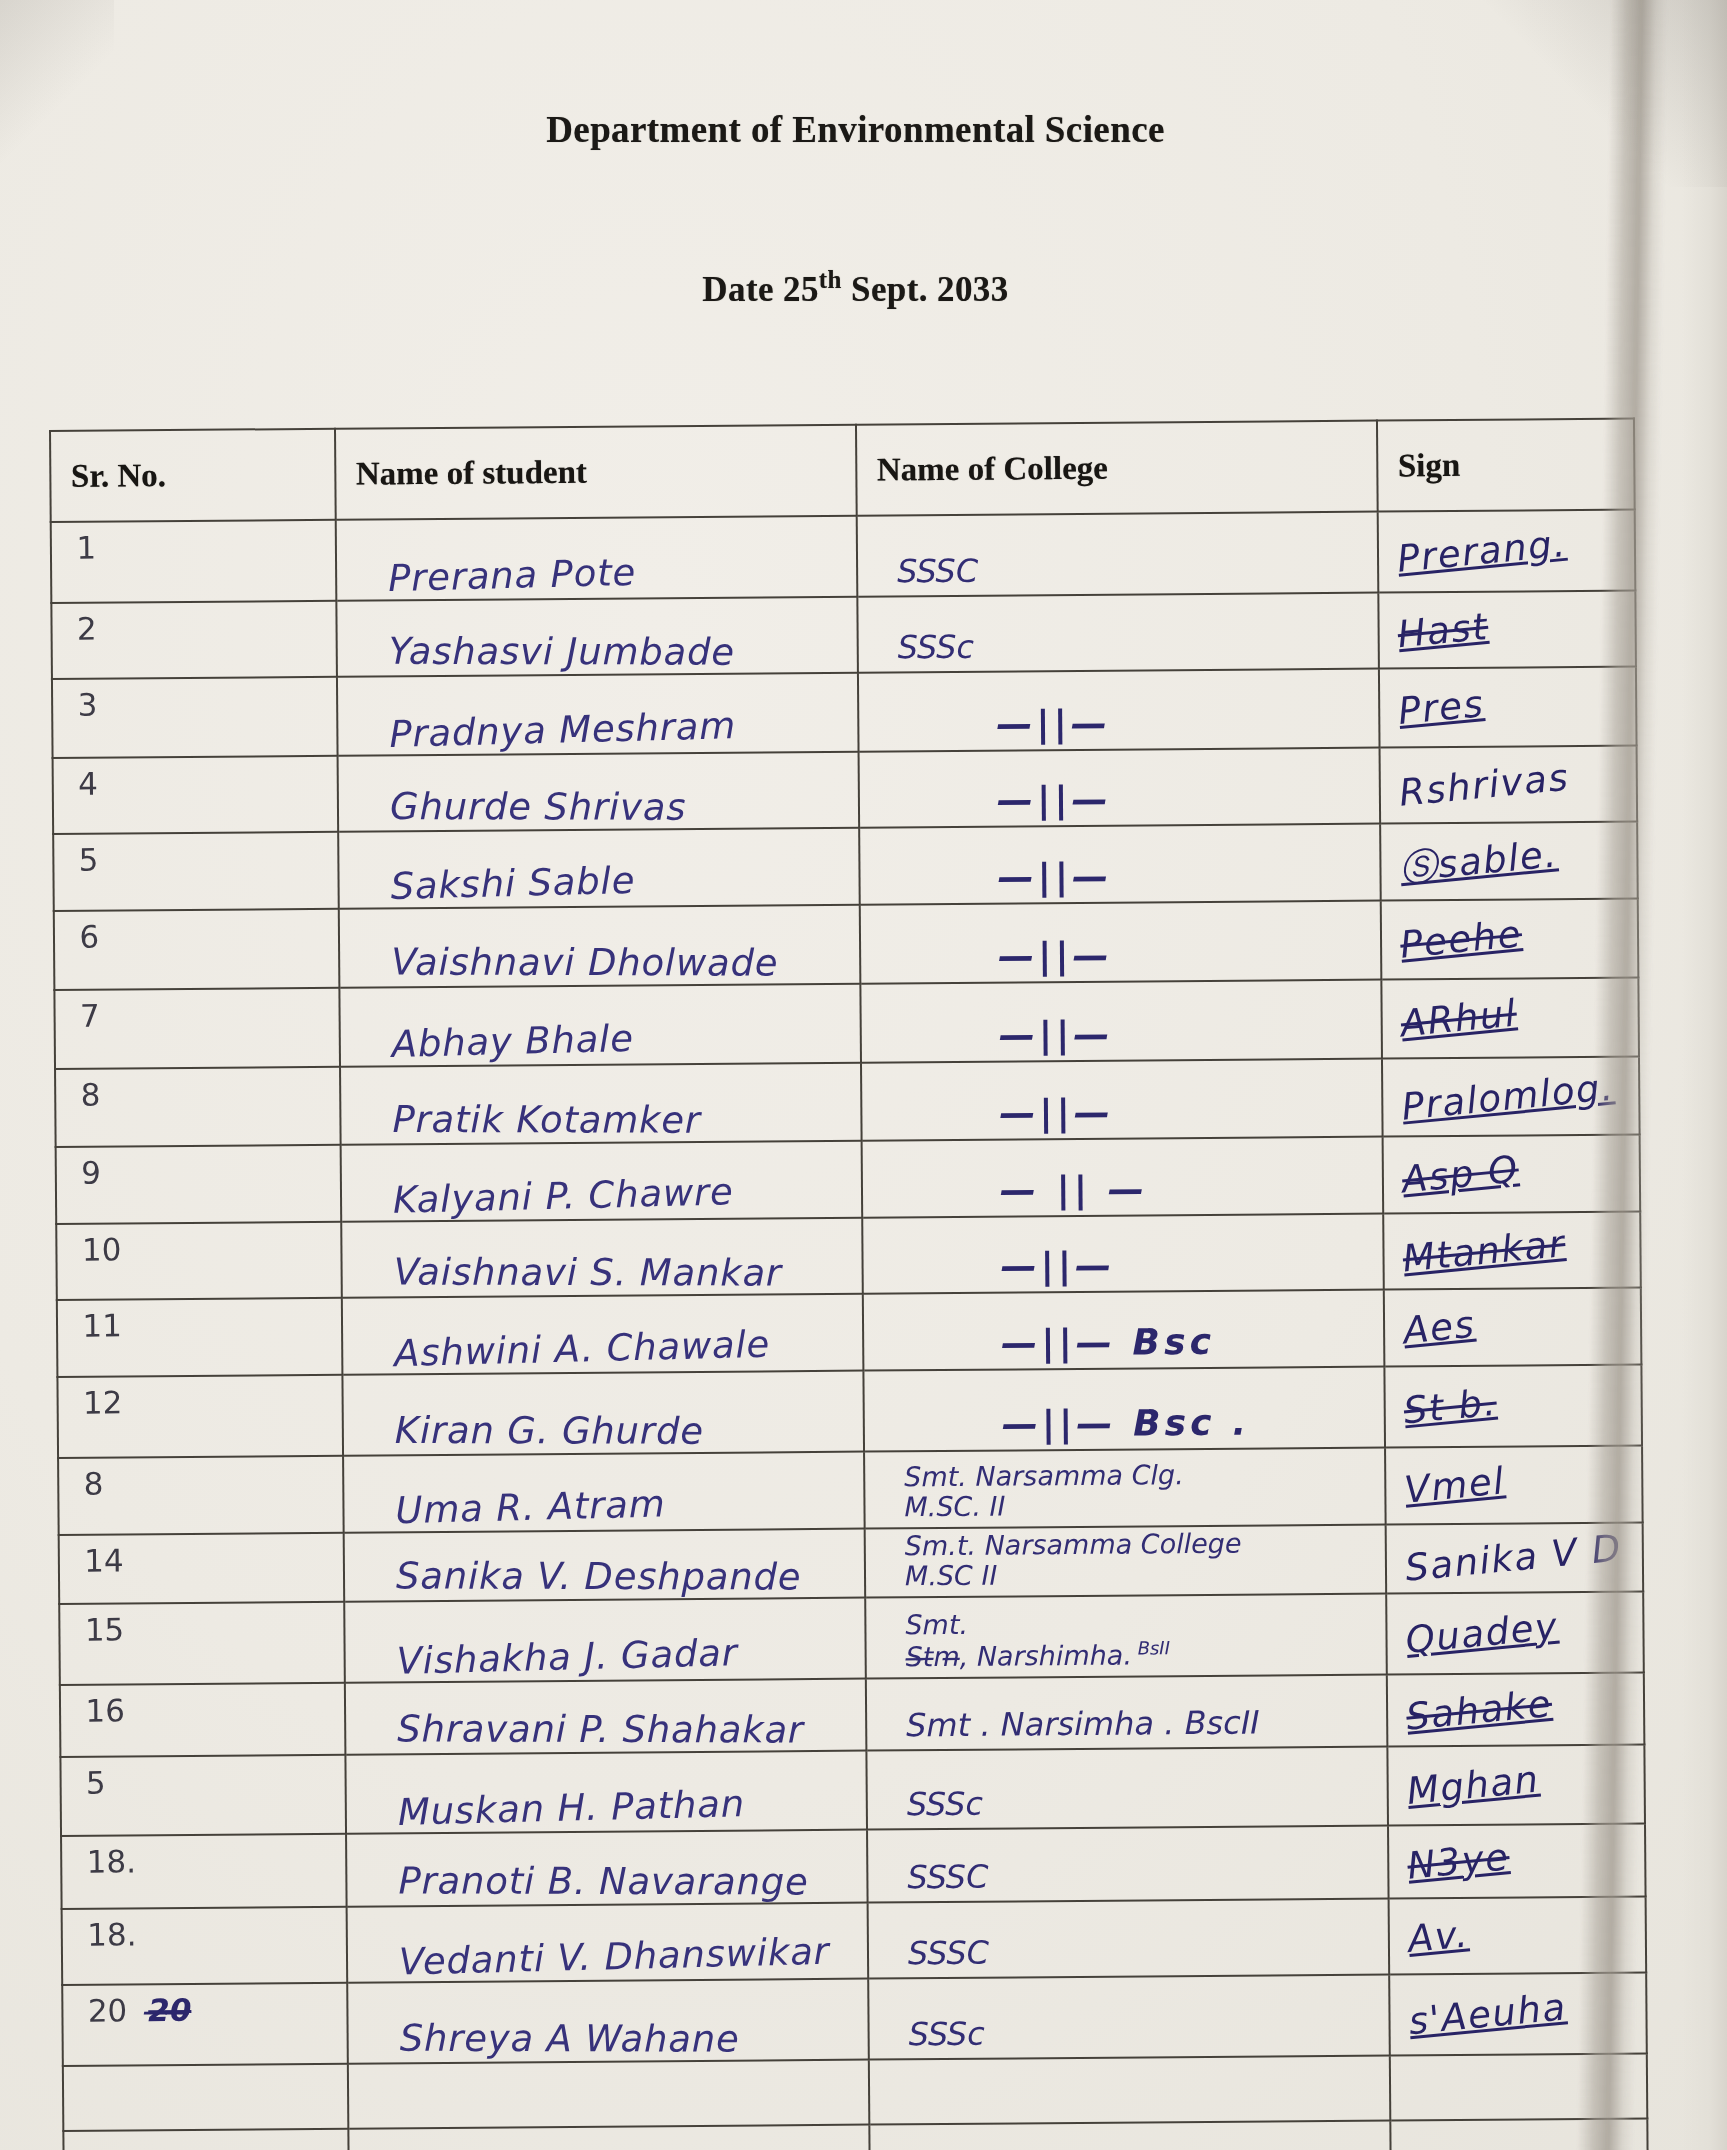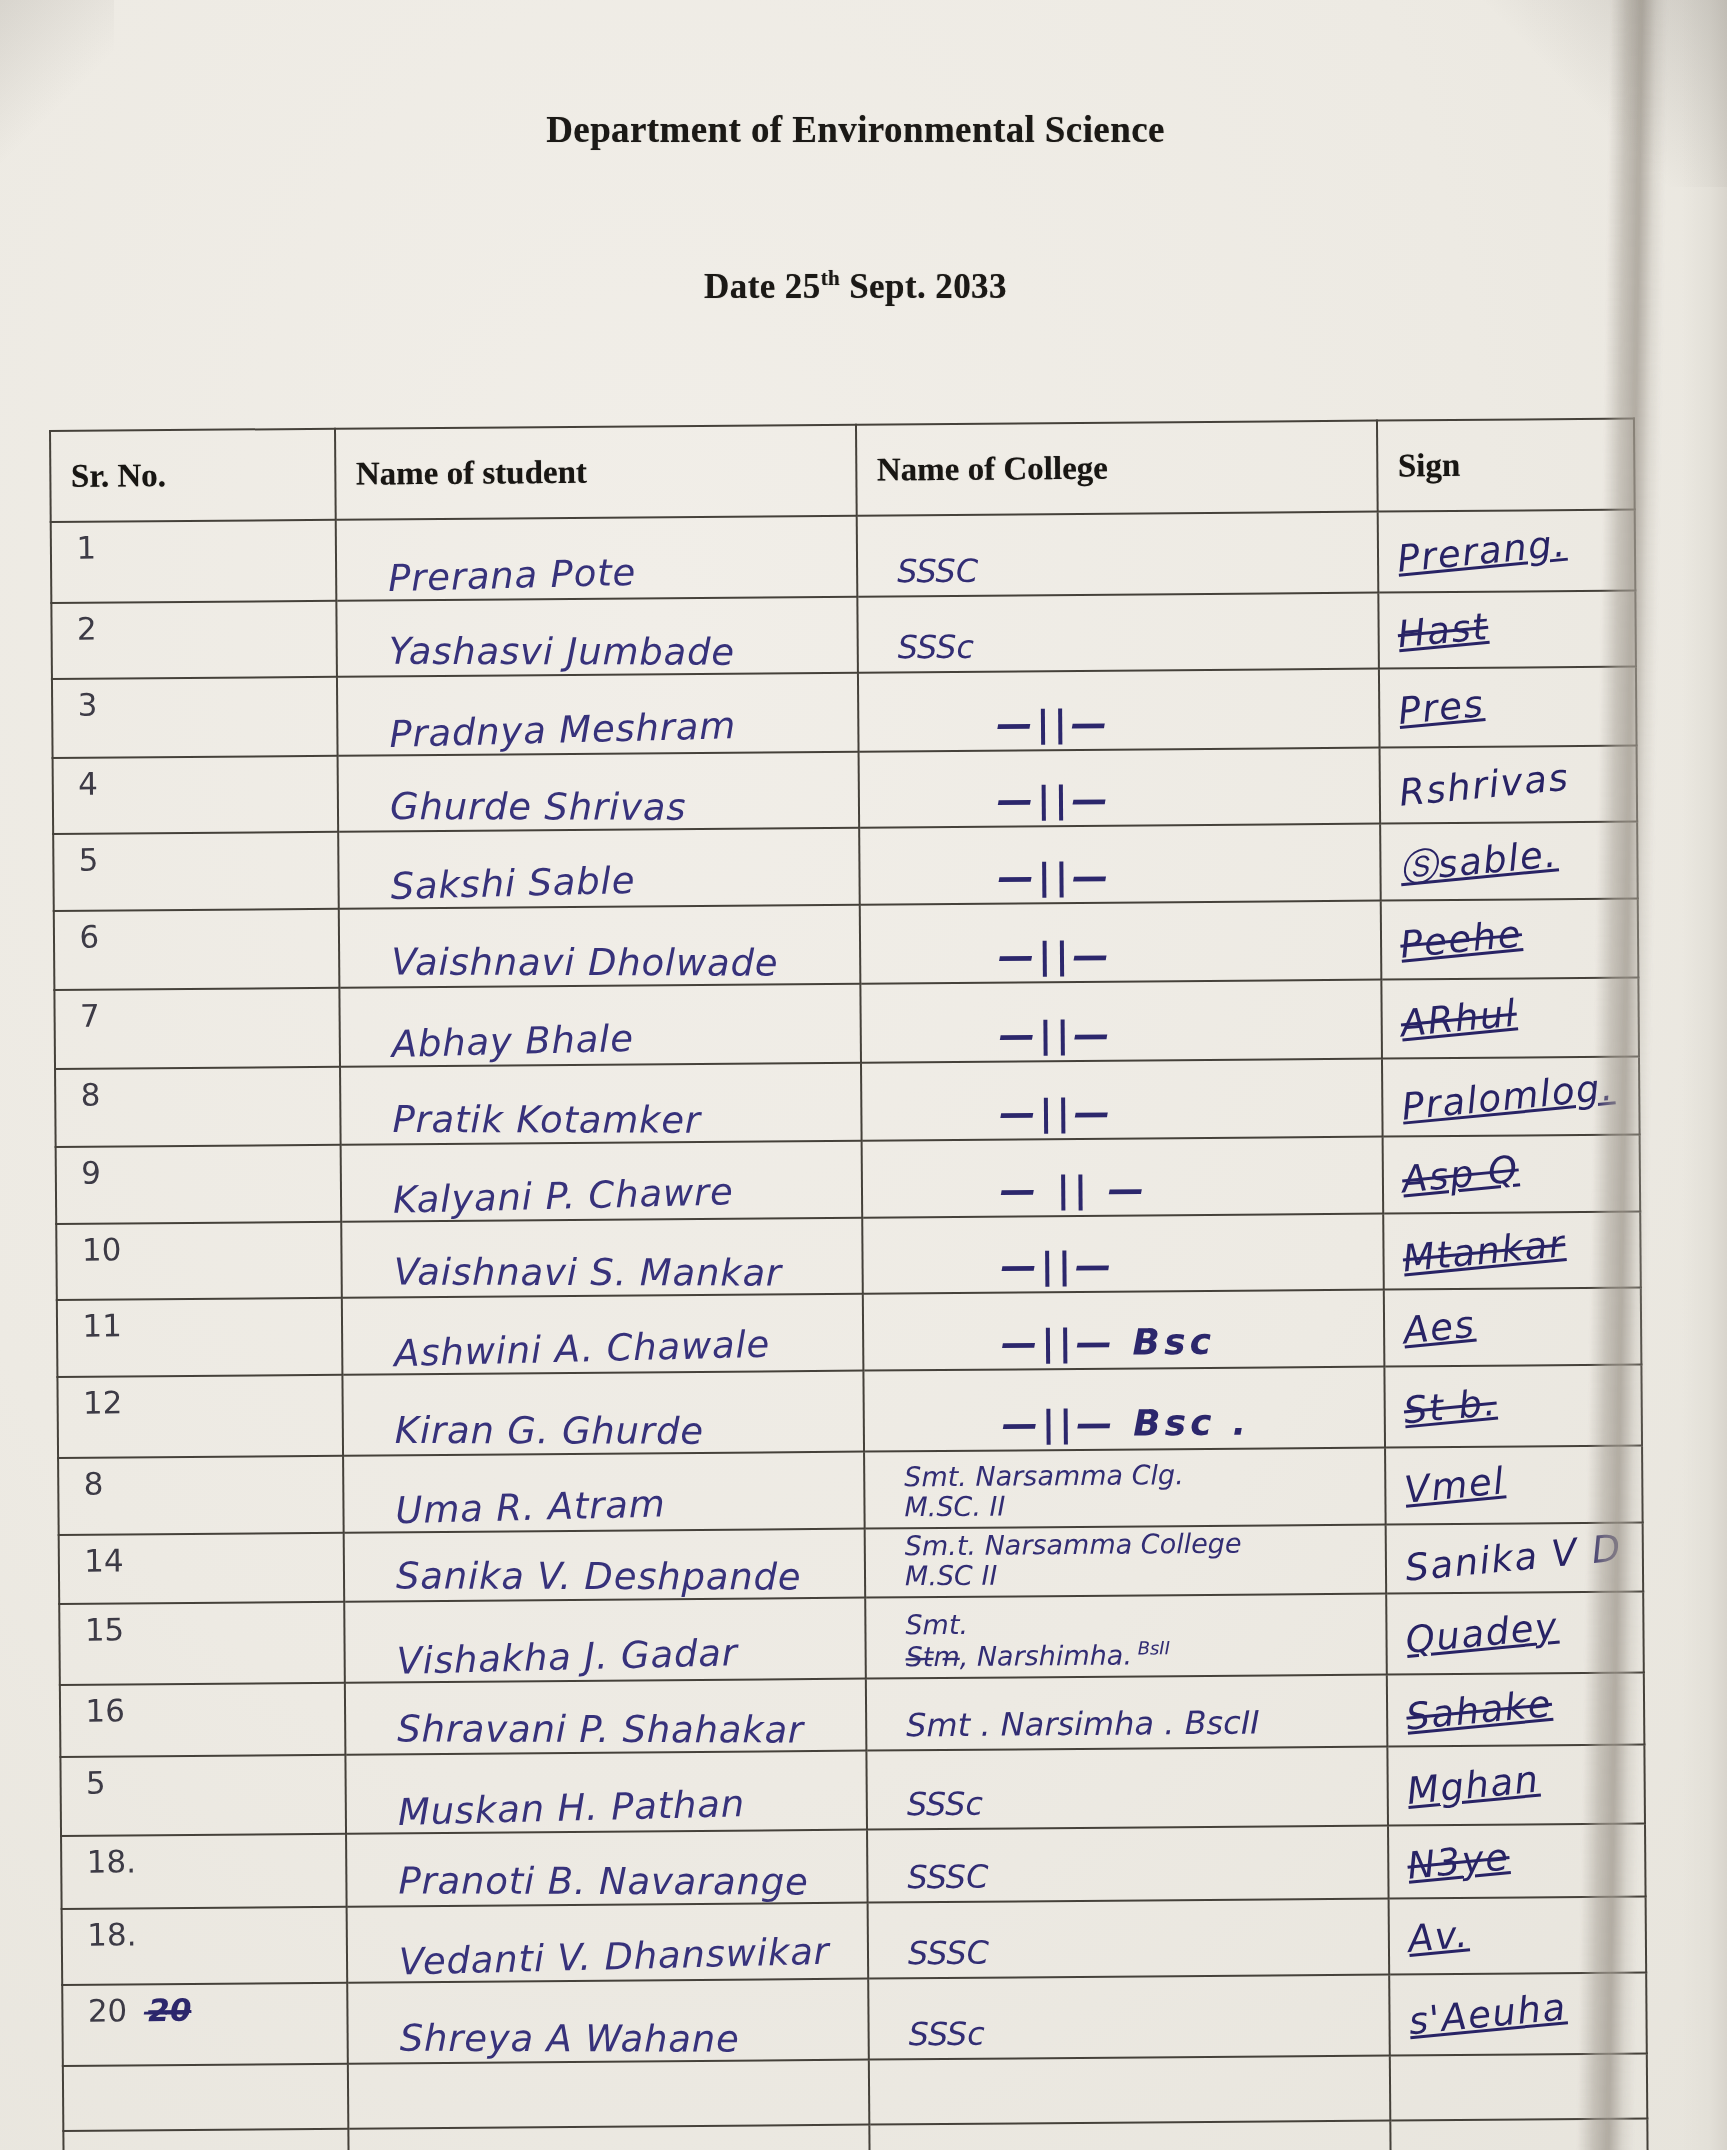--- a/index.html
+++ b/index.html
@@ -32,21 +32,21 @@
     background:linear-gradient(135deg, rgba(120,115,108,.18), rgba(120,115,108,0) 60%);
   }
 
   
   .heading{position:absolute;left:0;width:1711px;text-align:center;color:#1b1916;
     font-weight:bold;letter-spacing:0.4px;text-shadow:0 0 0.8px rgba(27,25,22,.55);}
   .h1{top:18px;font-size:38px;}
   .h2{top:96px;font-size:37px;margin-top:12px;}
   .h3{top:173px;font-size:37px;}
   .h4{top:266px;font-size:35px;}
-  .h4 sup{font-size:21px;}
+  .h4 sup{font-size:25px;}
 
   
   .table-wrap{position:absolute;left:49px;top:430px;transform:rotate(-0.45deg);transform-origin:top left;}
   table{border-collapse:collapse;table-layout:fixed;width:1585px;}
   col.c0{width:285px;}col.c1{width:521px;}col.c2{width:521px;}col.c3{width:257px;}
   th,td{border:2px solid #45413a;padding:0;overflow:visible;}
   thead tr{height:91px;}
   th{font-family:"Liberation Serif", serif;font-weight:bold;font-size:33px;color:#181613;
      text-align:left;padding-left:19.6px;vertical-align:middle;text-shadow:0 0 0.8px rgba(24,22,19,.5);}
   td.sr{font-family:"DejaVu Sans", sans-serif;font-size:31px;color:#3d3b46;

